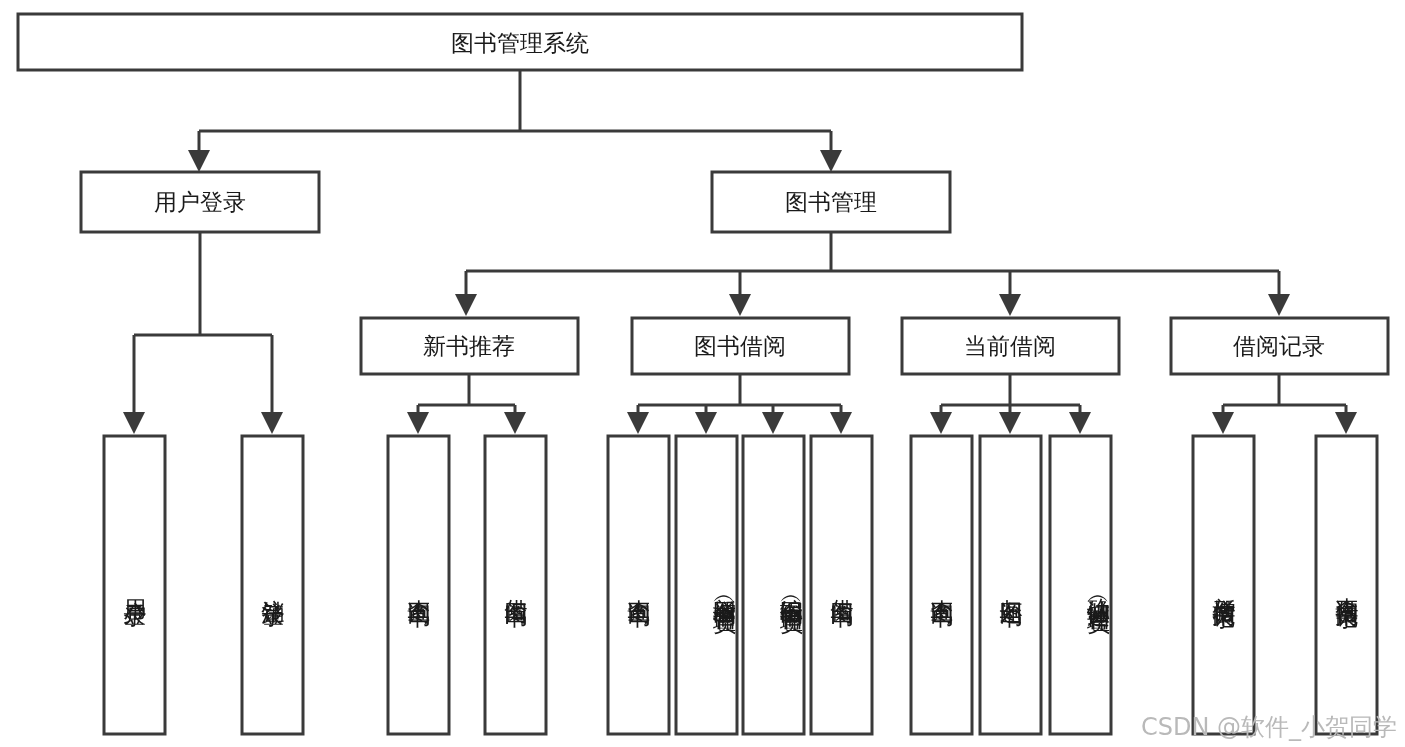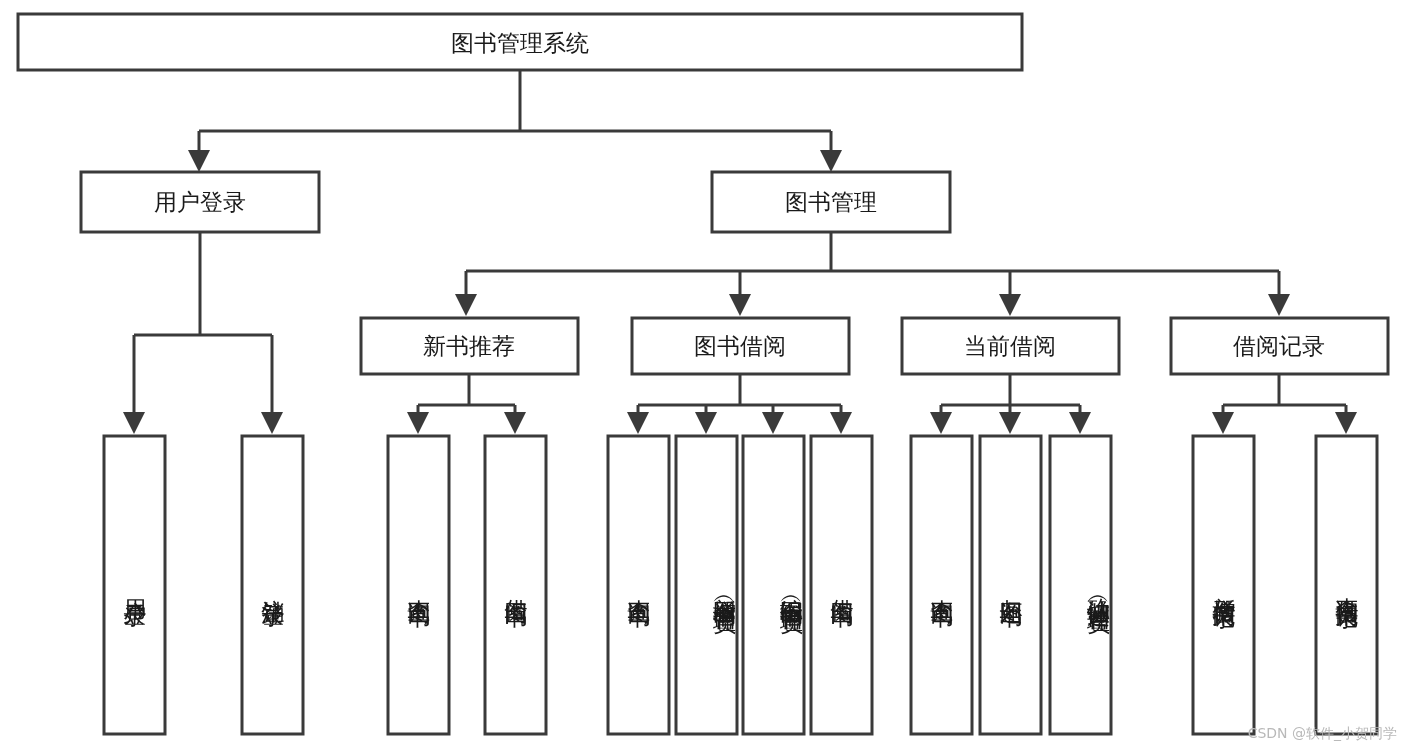--- a/index.html
+++ b/index.html
@@ -66,21 +66,21 @@
     pointer-events: none;
   }
   .vlabel.centered {
     align-items: center;
   }
   .watermark {
     position: absolute;
     right: 8px;
     bottom: 4px;
     font-family: "DejaVu Sans", "Liberation Sans", sans-serif;
-    font-size: 14px;
+    font-size: 24px;
     color: #b9b9b9;
     white-space: nowrap;
     pointer-events: none;
   }
 </style>
 </head>
 <body>
 
 <div id="diagram-root">
 

